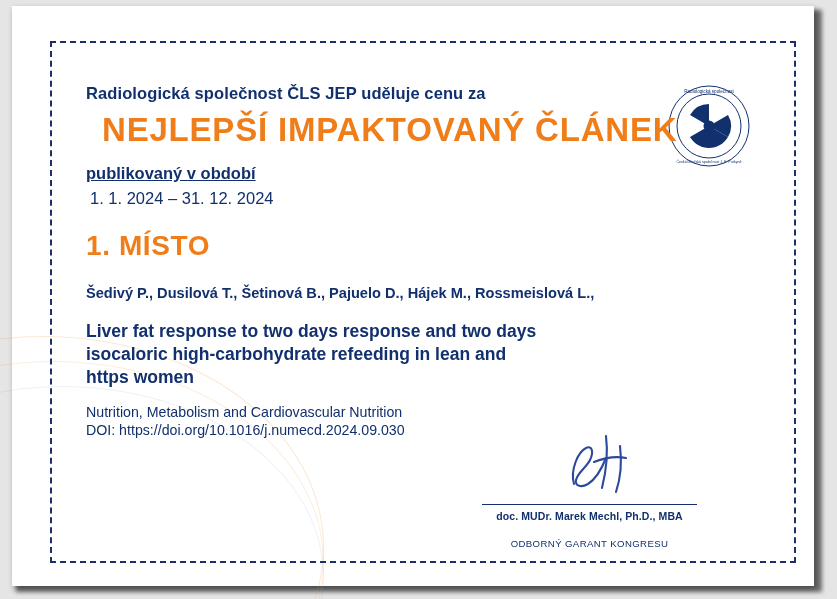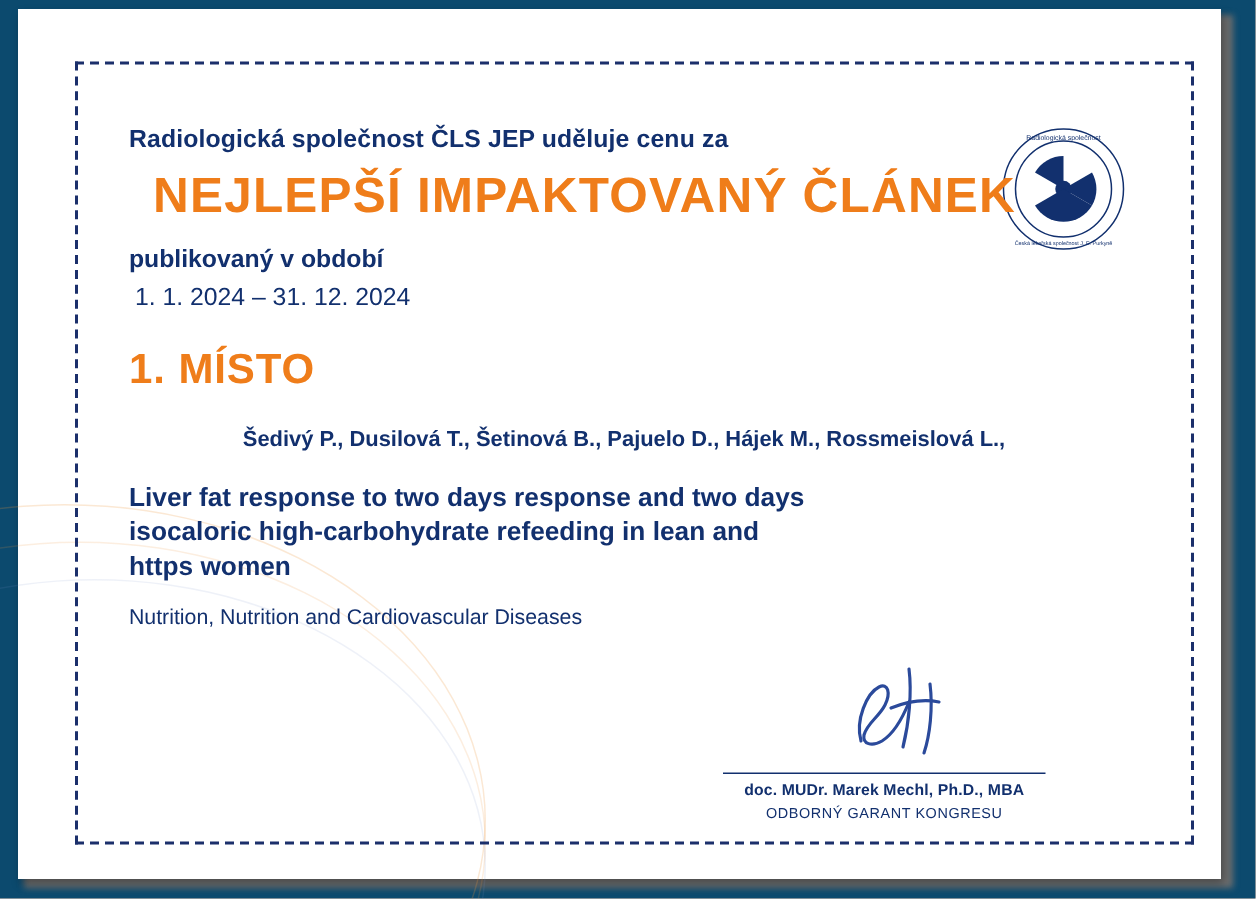--- a/index.html
+++ b/index.html
@@ -10,21 +10,21 @@
   body {
     width: 837px;
     height: 599px;
     overflow: hidden;
     font-family: "Liberation Sans", sans-serif;
   }
   #stage {
     position: relative;
     width: 837px;
     height: 599px;
-    background: #0c4a6e;
+    background: #e5e5e5;
   }
   
   .paper-shadow {
     position: absolute;
     left: 16px;
     top: 10px;
     width: 806px;
     height: 582px;
     background: #6f6f6f;
     filter: blur(2px);
@@ -77,41 +77,41 @@
     color: #ef7d1a;
     letter-spacing: 0.8px;
     margin: 0 0 14px 16px;
     line-height: 1.05;
   }
   .line-period-label {
     font-size: 16.5px;
     font-weight: bold;
     color: #12306e;
     margin: 16px 0 6px 0;
+    text-decoration: underline;
   }
   .line-period {
     font-size: 16.5px;
     font-weight: normal;
     color: #12306e;
     margin: 0 0 22px 4px;
   }
   .place {
     font-size: 28px;
     font-weight: bold;
     color: #ef7d1a;
     letter-spacing: 0.6px;
     margin: 0 0 20px 0;
   }
   .authors {
     font-size: 14.6px;
     font-weight: bold;
     color: #12306e;
     line-height: 1.55;
     margin: 0 0 16px 0;
-    text-align: center;
   }
   .article-title {
     font-size: 17.5px;
     font-weight: bold;
     color: #12306e;
     line-height: 1.32;
     margin: 0 0 14px 0;
   }
   .journal {
     font-size: 14.2px;
@@ -131,41 +131,41 @@
     top: 78px;
     width: 84px;
     height: 84px;
   }
   .logo svg { display: block; }
 
   
   .sig-block {
     position: absolute;
     left: 470px;
-    top: 432px;
+    top: 422px;
     width: 215px;
     text-align: center;
   }
   .sig-svg { height: 72px; }
   .sig-rule {
     border-top: 1px solid #12306e;
     margin: 0 0 5px 0;
   }
   .sig-name {
     font-size: 10.5px;
     font-weight: bold;
     color: #12306e;
     letter-spacing: 0.1px;
     margin: 0 0 2px 0;
   }
   .sig-role {
     font-size: 9.6px;
     color: #12306e;
     letter-spacing: 0.4px;
-    margin: 4px;
+    margin: 16px;
   }
 </style>
 </head>
 <body>
 
 <div id="stage">
 
   <div class="paper-shadow"></div>
 
   <div class="paper">
@@ -198,21 +198,22 @@
       <p class="line-period">1. 1. 2024 – 31. 12. 2024</p>
       <h2 class="place">1. MÍSTO</h2>
       <p class="authors">
         <span>Šedivý P., Dusilová T., Šetinová B., Pajuelo D., Hájek M., Rossmeislová L.,</span><br>
       </p>
       <p class="article-title">
         <span>Liver fat response to two days response and two days</span><br>
         <span>isocaloric high-carbohydrate refeeding in lean and</span><br>
         <span>https women</span>
       </p>
-      <p class="journal">Nutrition, Nutrition and Cardiovascular Diseases</p>
+      <p class="journal">Nutrition, Metabolism and Cardiovascular Nutrition</p>
+      <p class="doi">DOI: https://doi.org/10.1016/j.numecd.2024.09.030</p>
     </div>
 
     <div class="sig-block">
       <svg class="sig-svg" viewBox="0 0 215 72" width="215" height="72" aria-hidden="true">
         <g fill="none" stroke="#2b4a9b" stroke-width="2.1" stroke-linecap="round">
           <path d="M92,56 C88,42 96,24 104,20 C110,17 112,24 108,32 C104,40 96,44 94,52 C93,58 99,60 106,56 C114,51 120,40 124,30"></path>
           <path d="M124,8 C126,24 124,44 120,60"></path>
           <path d="M112,34 C122,30 134,28 144,30"></path>
           <path d="M138,18 C140,34 138,52 134,64"></path>
         </g>

